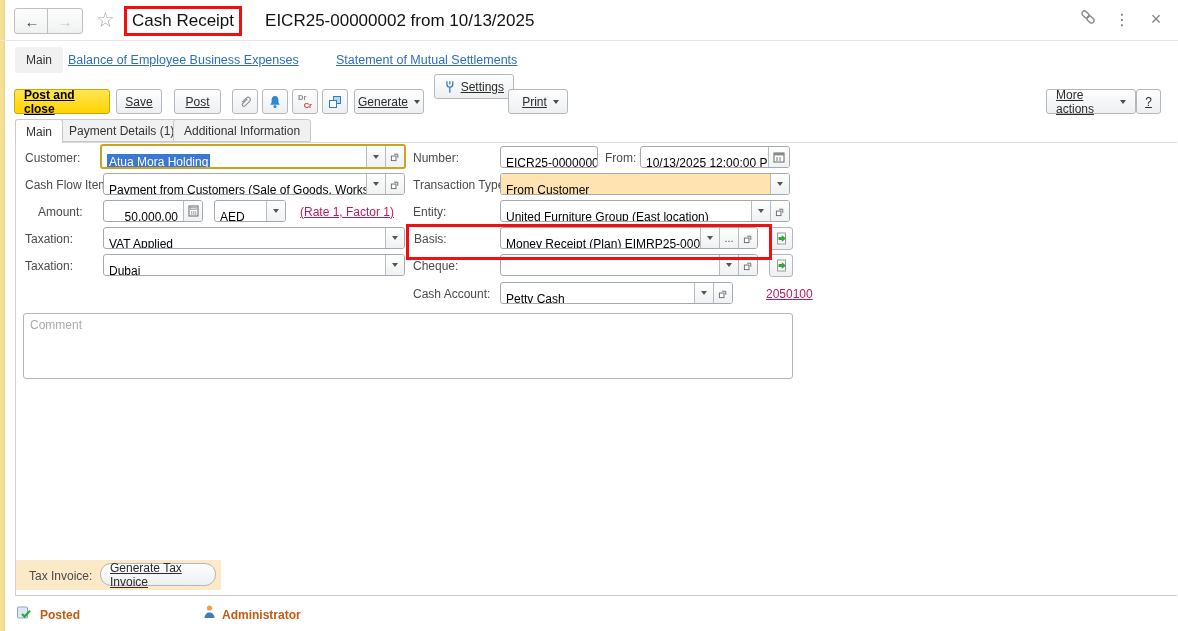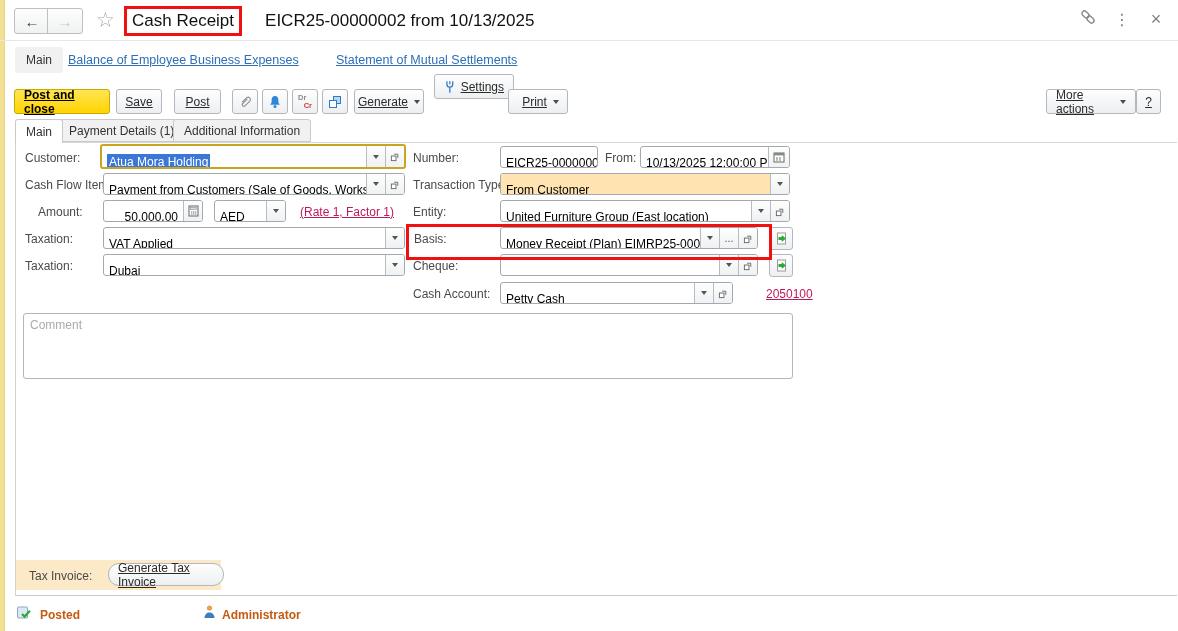--- a/index.html
+++ b/index.html
@@ -49,21 +49,21 @@
   .selected{background:#3B77D8;color:#fff;padding:1px 2px;}
   .hl .txt{background:#FFE3B0;}
   .link{position:absolute;color:#be185d;text-decoration:underline;cursor:pointer;}
   .greenbtn{position:absolute;width:24px;height:23px;border:1px solid #B2B8BD;border-radius:3px;
             background:linear-gradient(#fefefe,#edeff1);display:flex;align-items:center;justify-content:center;cursor:pointer;box-sizing:border-box;}
   #redbox-basis{left:406px;top:224px;width:360px;height:30px;border:3px solid #F01010;z-index:5;pointer-events:none;}
   #comment{left:23px;top:313px;width:770px;height:66px;border:1px solid #B5B5B5;border-radius:3px;
            resize:none;font-family:inherit;font-size:12px;padding:4px 6px;box-sizing:border-box;color:#000;outline:none;}
   #comment::placeholder{color:#ABABAB;}
   #taxstrip{left:16px;top:560px;width:205px;height:30px;background:#FBE9C8;}
-  #btn-taxinv{left:108px;top:563px;width:116px;height:23px;border-radius:11px;}
+  #btn-taxinv{left:100px;top:563px;width:116px;height:23px;border-radius:11px;}
   
   .foot-txt{position:absolute;color:#C55A11;font-weight:bold;}
   
   .drcr{position:relative;width:16px;height:15px;}
   .drcr .d1{position:absolute;top:-1px;left:1px;font-size:7.5px;color:#8a8a8a;font-weight:bold;}
   .drcr .d2{position:absolute;bottom:-1px;right:1px;font-size:7.5px;color:#D03A3A;font-weight:bold;margin-left:38px;}
 </style>
 </head>
 <body>
 

